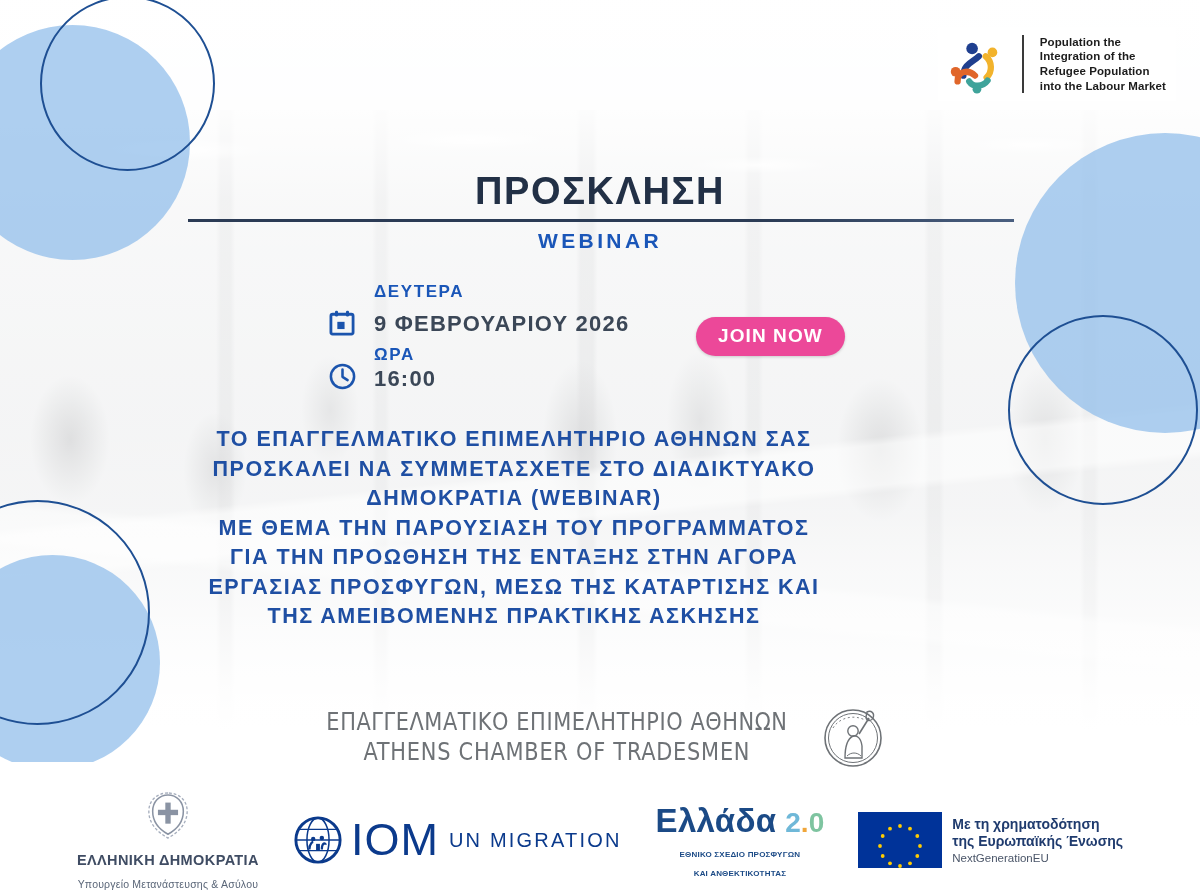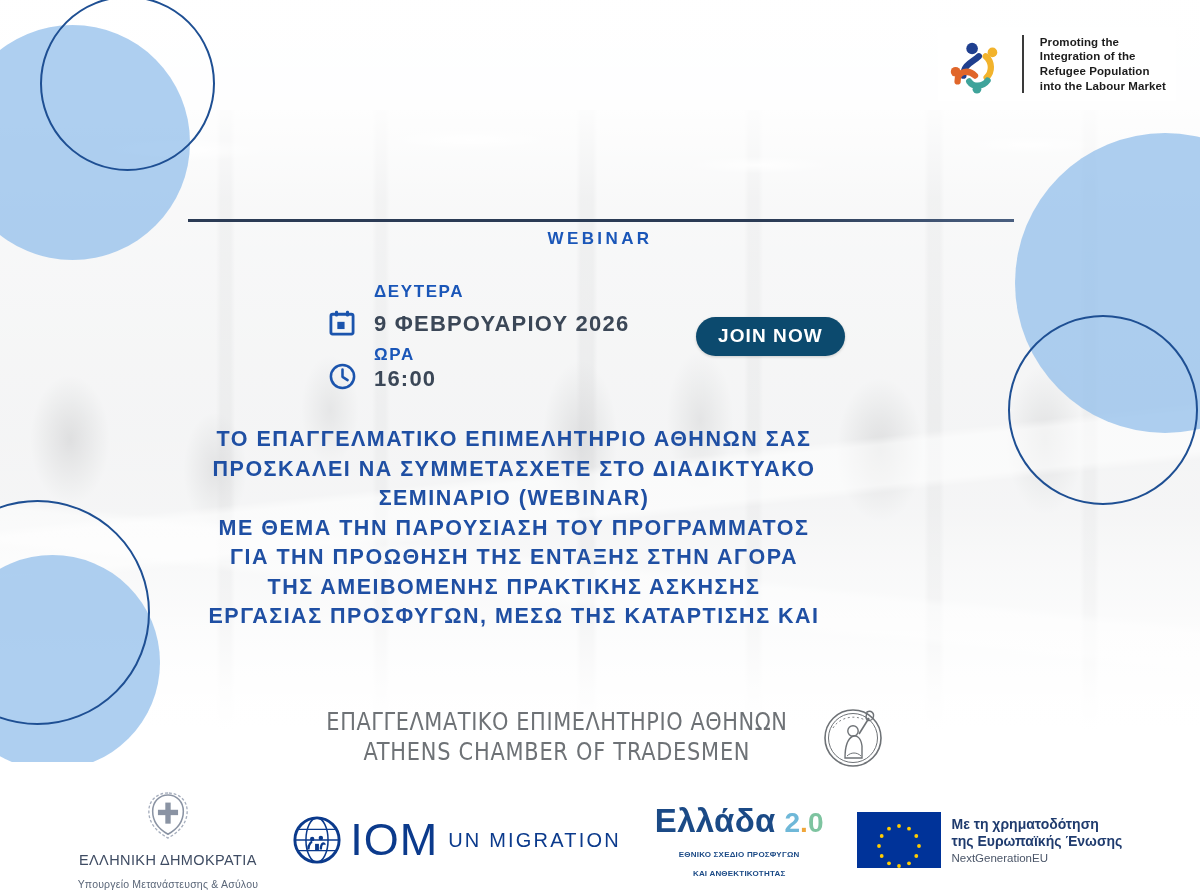--- a/index.html
+++ b/index.html
@@ -116,21 +116,21 @@
     font-size: 38px; font-weight: 700; color: #223046;
     letter-spacing: 1.6px;
   }
   .rule {
     position: absolute; left: 188px; top: 219px; width: 826px; height: 3px;
     background: linear-gradient(90deg, #2b3b55 0%, #2b3b55 70%, #4a5f80 100%);
     z-index: 5;
   }
   .subhead {
     position: absolute; left: 0; top: 229px; width: 1200px; text-align: center;
-    font-size: 17px; font-weight: 700; color: #1a56b8; letter-spacing: 3.4px;
+    font-size: 21px; font-weight: 700; color: #1a56b8; letter-spacing: 3.4px;
     z-index: 5;
   }
 
   
   .datetime {
     position: absolute; left: 328px; top: 277px; z-index: 5;
     display: flex; flex-direction: column; gap: 2px;
   }
   .dt-row { display: flex; align-items: center; gap: 16px; }
   .dt-icon { width: 30px; height: 30px; flex: 0 0 30px; color: #1b54ad; }
@@ -140,21 +140,21 @@
     line-height: 1.15;
   }
   .dt-value {
     font-size: 22px; font-weight: 700; color: #3b4757; letter-spacing: 1.2px;
     line-height: 1.25;
   }
   .dt-stack { display: flex; flex-direction: column; }
 
   .join-btn {
     position: absolute; left: 696px; top: 317px; z-index: 6;
-    background: #0c4a6e; color: #ffffff;
+    background: #ec4899; color: #ffffff;
     border: none; border-radius: 22px;
     padding: 8px 22px 9px;
     font-family: "Liberation Sans", sans-serif;
     font-size: 19px; font-weight: 700; letter-spacing: 1.1px;
     cursor: pointer;
     box-shadow: 0 1px 3px rgba(0,0,0,.18);
   }
 
   
   .body-text {
@@ -185,21 +185,21 @@
 
   
   .footer-strip {
     position: absolute; left: 0; top: 790px; width: 1200px; height: 100px; z-index: 5;
     display: flex; align-items: center; justify-content: center; gap: 34px;
   }
   .f-item { display: flex; align-items: center; gap: 10px; }
 
   .hellenic { display: flex; flex-direction: column; align-items: center; }
   .hellenic .emblem { width: 46px; height: 50px; }
-  .hellenic .t1 { font-size: 14.5px; font-weight: 400; color: #3f4c63; letter-spacing: .4px; margin-top: 1px; }
+  .hellenic .t1 { font-size: 14.5px; font-weight: 700; color: #3f4c63; letter-spacing: .4px; margin-top: 1px; }
   .hellenic .t2 { font-size: 10.5px; font-weight: 400; color: #5a6678; letter-spacing: .2px; }
 
   .iom { display: flex; flex-direction: row; align-items: center; }
   .iom .top { display: flex; align-items: center; gap: 8px; }
   .iom .globe { width: 50px; height: 50px; }
   .iom .word { font-size: 45px; font-weight: 400; color: #0b3a8c; letter-spacing: 1px; line-height: .95; }
   .iom .sub { font-size: 20px; font-weight: 400; color: #0b3a8c; letter-spacing: 2.2px; margin-top: 1px; }
 
   .ellada { display: flex; flex-direction: column; align-items: center; }
   .ellada .top { display: flex; align-items: baseline; gap: 9px; }
@@ -243,27 +243,30 @@
         <path d="M14 50 C14 38, 26 38, 32 44" fill="none" stroke="#e0662a" stroke-width="6.5" stroke-linecap="round"></path>
         <circle cx="12" cy="40" r="5" fill="#e0662a"></circle>
         <path d="M43 24 C50 30, 50 40, 44 46" fill="none" stroke="#f2b32c" stroke-width="6.5" stroke-linecap="round"></path>
         <circle cx="50" cy="20" r="5" fill="#f2b32c"></circle>
         <path d="M26 50 C30 56, 40 56, 45 49" fill="none" stroke="#3fa39a" stroke-width="6.5" stroke-linecap="round"></path>
         <circle cx="34" cy="58" r="4.5" fill="#3fa39a"></circle>
       </svg>
     </span>
     <span class="divider"></span>
     <span class="lines">
-      <div>Promoting the</div>
+      <div>Population the</div>
       <div>Integration of the</div>
       <div>Refugee Population</div>
       <div>into the Labour Market</div>
     </span>
   </div>
 
+  <div class="headline">
+    <h1>ΠΡΟΣΚΛΗΣΗ</h1>
+  </div>
   <div class="rule"></div>
   <div class="subhead">WEBINAR</div>
 
   <div class="datetime">
     <div class="dt-row">
       <span class="dt-icon spacer"></span>
       <span class="dt-label">ΔΕΥΤΕΡΑ</span>
     </div>
     <div class="dt-row">
       <span class="dt-icon">
@@ -288,25 +291,25 @@
         <span class="dt-value">16:00</span>
       </span>
     </div>
   </div>
 
   <button class="join-btn">JOIN NOW</button>
 
   <div class="body-text">
     <p>ΤΟ ΕΠΑΓΓΕΛΜΑΤΙΚΟ ΕΠΙΜΕΛΗΤΗΡΙΟ ΑΘΗΝΩΝ ΣΑΣ</p>
     <p>ΠΡΟΣΚΑΛΕΙ ΝΑ ΣΥΜΜΕΤΑΣΧΕΤΕ ΣΤΟ ΔΙΑΔΙΚΤΥΑΚΟ</p>
-    <p>ΣΕΜΙΝΑΡΙΟ (WEBINAR)</p>
+    <p>ΔΗΜΟΚΡΑΤΙΑ (WEBINAR)</p>
     <p>ΜΕ ΘΕΜΑ ΤΗΝ ΠΑΡΟΥΣΙΑΣΗ ΤΟΥ ΠΡΟΓΡΑΜΜΑΤΟΣ</p>
     <p>ΓΙΑ ΤΗΝ ΠΡΟΩΘΗΣΗ ΤΗΣ ΕΝΤΑΞΗΣ ΣΤΗΝ ΑΓΟΡΑ</p>
+    <p>ΕΡΓΑΣΙΑΣ ΠΡΟΣΦΥΓΩΝ, ΜΕΣΩ ΤΗΣ ΚΑΤΑΡΤΙΣΗΣ ΚΑΙ</p>
     <p>ΤΗΣ ΑΜΕΙΒΟΜΕΝΗΣ ΠΡΑΚΤΙΚΗΣ ΑΣΚΗΣΗΣ</p>
-    <p>ΕΡΓΑΣΙΑΣ ΠΡΟΣΦΥΓΩΝ, ΜΕΣΩ ΤΗΣ ΚΑΤΑΡΤΙΣΗΣ ΚΑΙ</p>
   </div>
 
   <div class="footer-bg"></div>
 
   <div class="chamber">
     <div class="chamber-words">
       <div class="l1">ΕΠΑΓΓΕΛΜΑΤΙΚΟ ΕΠΙΜΕΛΗΤΗΡΙΟ ΑΘΗΝΩΝ</div>
       <div class="l2">ATHENS  CHAMBER OF TRADESMEN</div>
     </div>
     <span class="chamber-seal">

